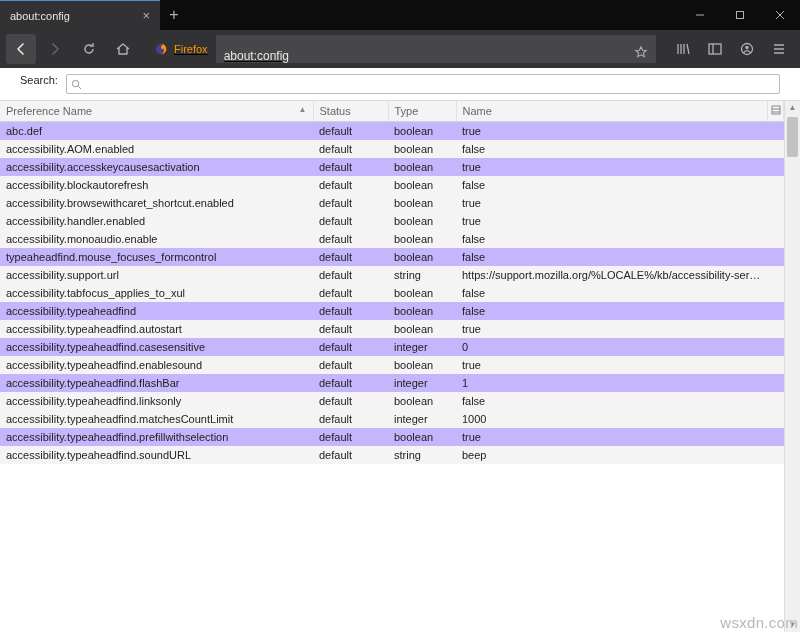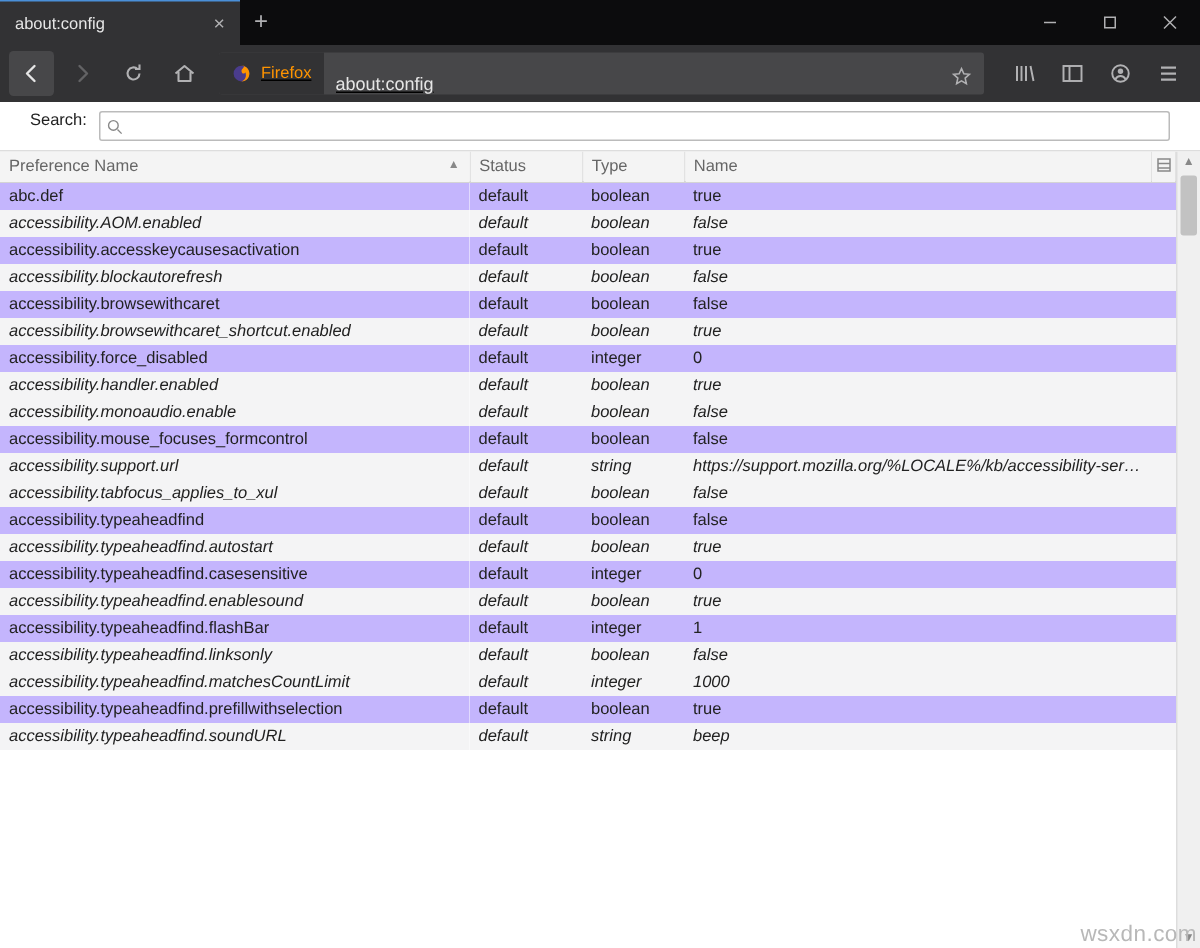--- a/index.html
+++ b/index.html
@@ -30,21 +30,21 @@
   .search-row { display: flex; align-items: flex-start; gap: 8px; padding: 6px 20px; border-bottom: 1px solid #ddd; font-size: 11px; color: #222; }
   .search-box { flex: 1; border: 1px solid #bbb; border-radius: 2px; height: 20px; display: flex; align-items: center; padding: 0 4px; background: #fff; }
   .search-box svg { width: 11px; height: 11px; }
   .search-box input { flex: 1; border: none; outline: none; font-size: 11px; margin-left: 4px; }
   
   .table-wrap { position: relative; height: calc(632px - 30px - 38px - 33px); overflow: hidden; display:flex;justify-content:space-between; }
   .table-scroll { flex:1; overflow-y: auto; }
   table { width: 100%; border-collapse: collapse; font-size: 11px; color: #222; table-layout: fixed; }
   thead th { position: sticky; top: 0; background: #f4f4f4; text-align: left; font-weight: 400; color: #666; padding: 4px 6px; border-right: 1px solid #e2e2e2; border-bottom: 1px solid #d4d4d4; }
   thead th .sort-icon { float: right; font-size: 8px; color: #888; }
-  tbody tr.even { background: #f4f4f5; font-style: italic; }
+  tbody tr.even { background: #f4f4f5; }
   tbody tr.odd { background: #c4b5fd; }
   tbody td { padding: 3px 6px; white-space: nowrap; overflow: hidden; text-overflow: ellipsis; }
   .col-name { width: 313px; }
   .col-status { width: 75px; }
   .col-type { width: 68px; }
   .col-value { width: auto; }
   .gear-col { width: 16px; padding:0; }
   
   .scrollbar-track { width: 16px; background: #f0f0f0; border-left: 1px solid #ddd; position: relative; }
   .scrollbar-thumb { position: absolute; left: 2px; right: 2px; top: 16px; height: 40px; background: #c2c2c2; border-radius: 2px; }
@@ -207,57 +207,43 @@
             <td>true</td>
             <td class="gear-col"></td>
           </tr>
           <tr class="even">
             <td>accessibility.blockautorefresh</td>
             <td>default</td>
             <td>boolean</td>
             <td>false</td>
             <td class="gear-col"></td>
           </tr>
-          <tr class="odd">
-            <td>accessibility.browsewithcaret</td>
-            <td>default</td>
-            <td>boolean</td>
-            <td>false</td>
-            <td class="gear-col"></td>
-          </tr>
           <tr class="even">
             <td>accessibility.browsewithcaret_shortcut.enabled</td>
             <td>default</td>
             <td>boolean</td>
             <td>true</td>
             <td class="gear-col"></td>
           </tr>
-          <tr class="odd">
-            <td>accessibility.force_disabled</td>
-            <td>default</td>
-            <td>integer</td>
-            <td>0</td>
-            <td class="gear-col"></td>
-          </tr>
           <tr class="even">
             <td>accessibility.handler.enabled</td>
             <td>default</td>
             <td>boolean</td>
             <td>true</td>
             <td class="gear-col"></td>
           </tr>
           <tr class="even">
             <td>accessibility.monoaudio.enable</td>
             <td>default</td>
             <td>boolean</td>
             <td>false</td>
             <td class="gear-col"></td>
           </tr>
           <tr class="odd">
-            <td>accessibility.mouse_focuses_formcontrol</td>
+            <td>typeaheadfind.mouse_focuses_formcontrol</td>
             <td>default</td>
             <td>boolean</td>
             <td>false</td>
             <td class="gear-col"></td>
           </tr>
           <tr class="even">
             <td>accessibility.support.url</td>
             <td>default</td>
             <td>string</td>
             <td>https://support.mozilla.org/%LOCALE%/kb/accessibility-services</td>

